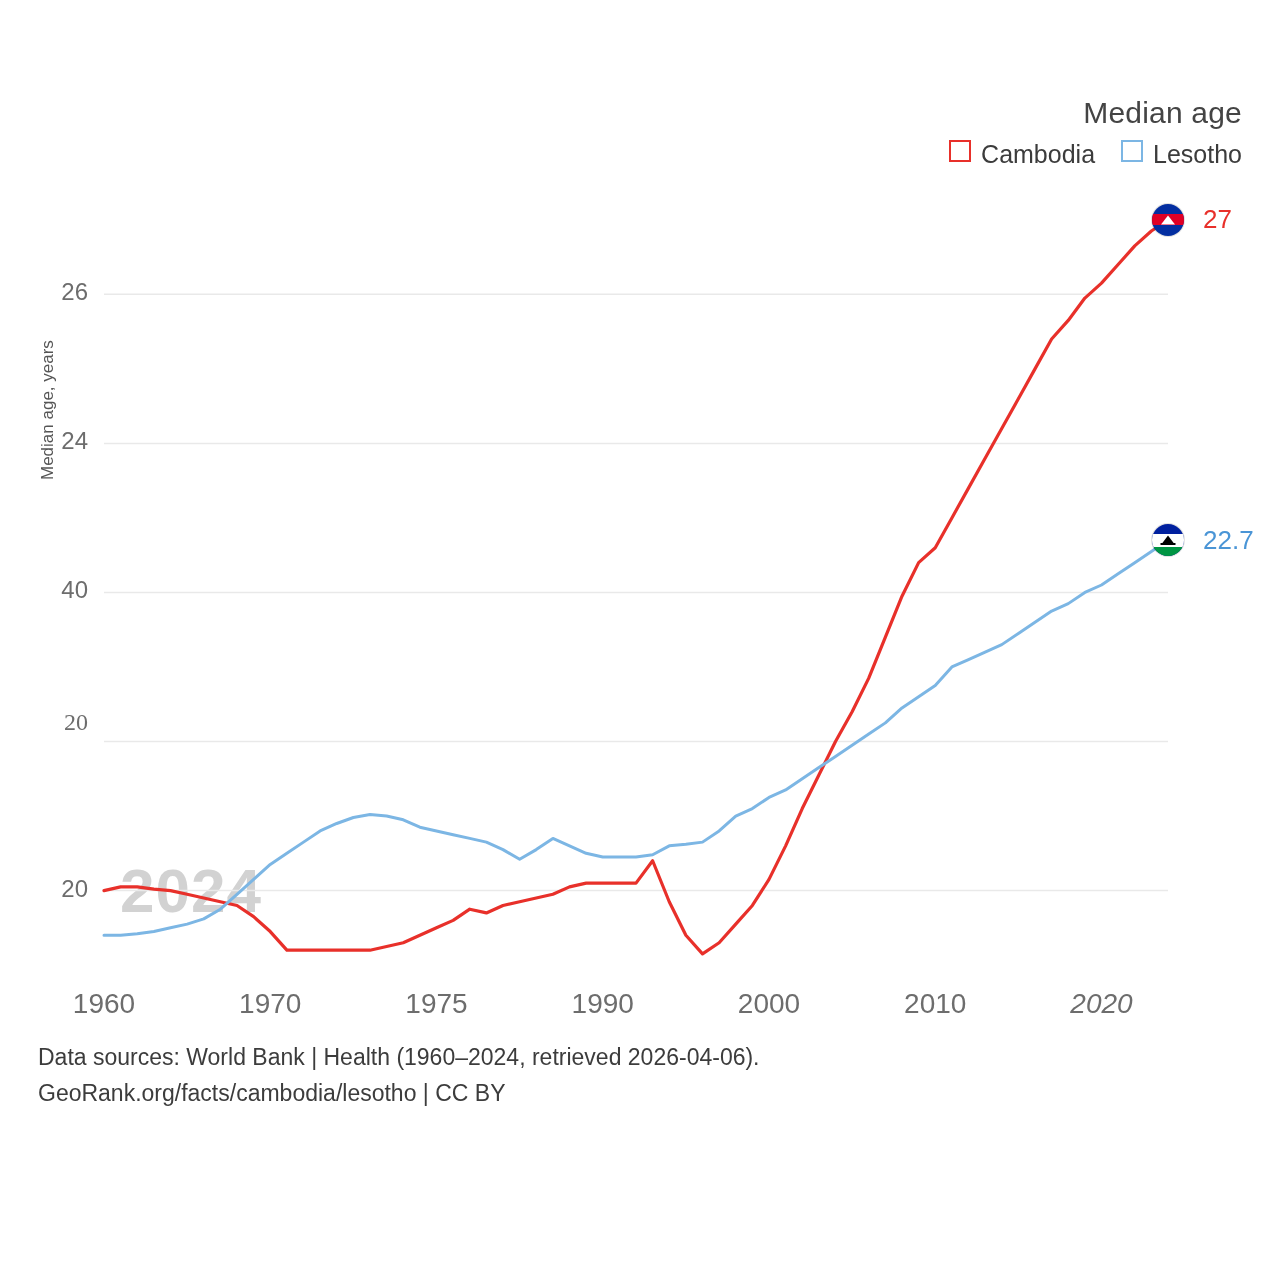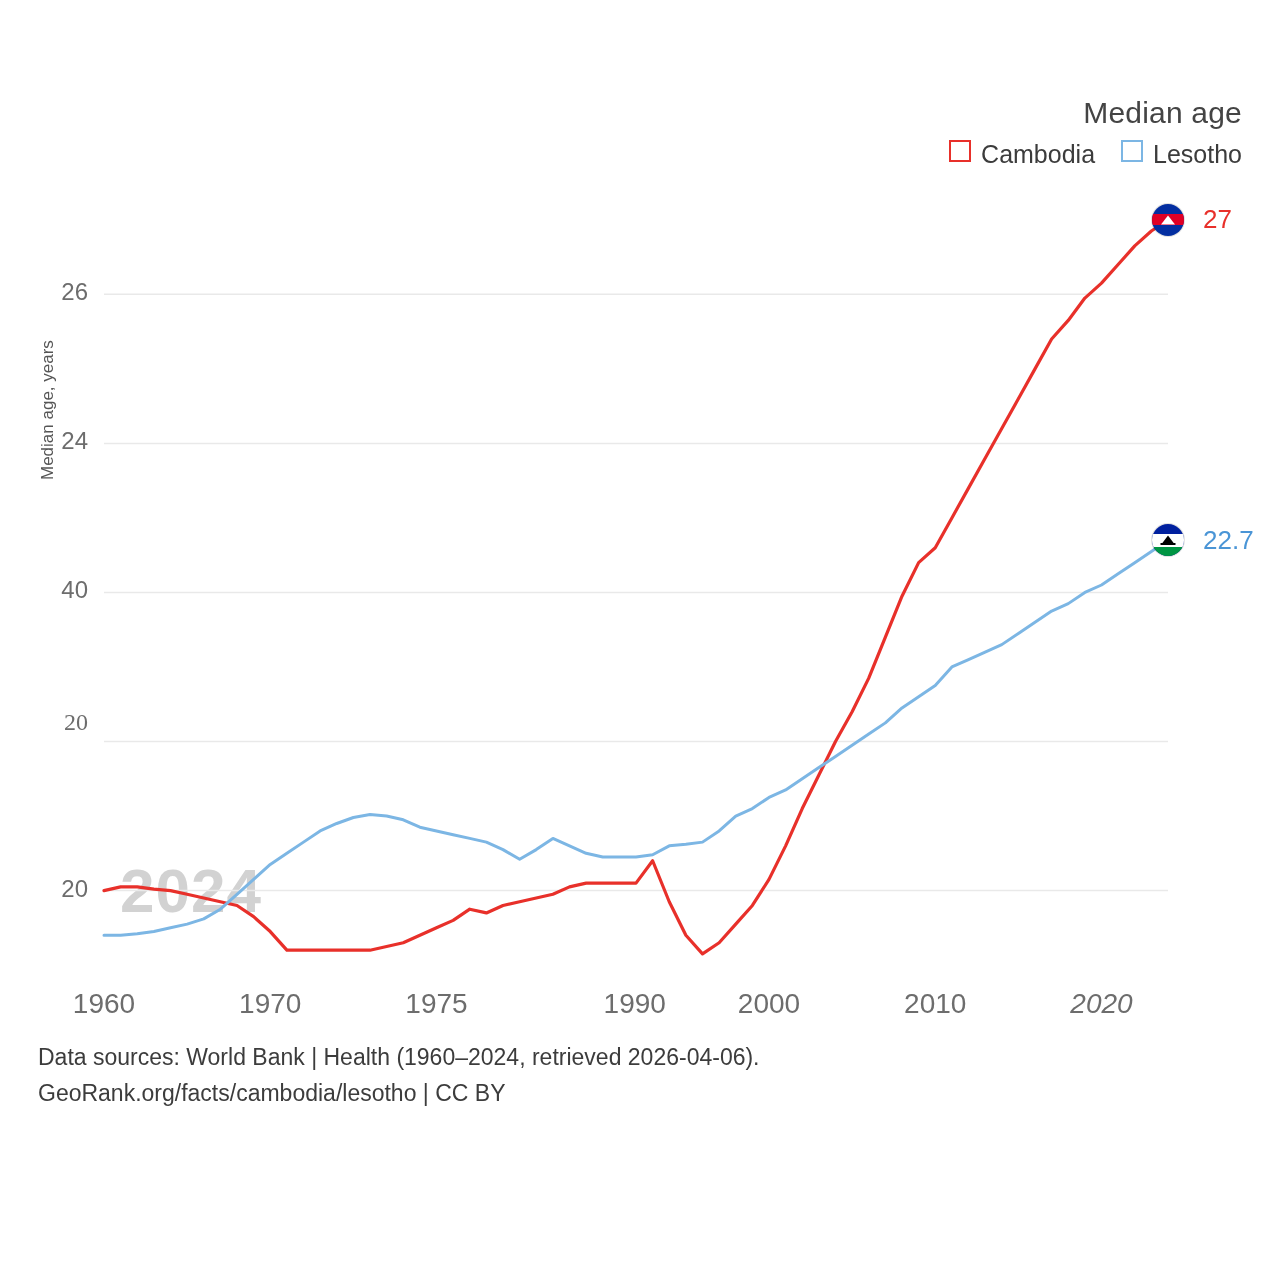--- a/index.html
+++ b/index.html
@@ -208,21 +208,21 @@
       <div class="y-label" style="top: 874.566px;">20</div>
       <div class="y-label" style="top: 709px; font-family: Liberation Serif, serif;">20</div>
       <div class="y-label" style="top: 576.453px;">40</div>
       <div class="y-label" style="top: 427.396px;">24</div>
       <div class="y-label" style="top: 278.34px;">26</div>
     </div>
   <div id="x-ticks">
       <div class="x-label" style="left: 104px; top: 988px;">1960</div>
       <div class="x-label" style="left: 270.25px; top: 988px;">1970</div>
       <div class="x-label" style="left: 436.5px; top: 988px;">1975</div>
-      <div class="x-label" style="left: 602.75px; top: 988px; margin-left: 32px;">1990</div>
+      <div class="x-label" style="left: 602.75px; top: 988px;">1990</div>
       <div class="x-label" style="left: 769px; top: 988px;">2000</div>
       <div class="x-label" style="left: 935.25px; top: 988px;">2010</div>
       <div class="x-label" style="left: 1101.5px; top: 988px; font-style: italic;">2020</div>
     </div>
 
   <div class="end-marker" id="marker-kh" style="left: 1152px; top: 203.811px;">
     <span class="flag-badge flag-kh">
       <span class="band"></span>
         <span class="temple"></span>
     </span>

